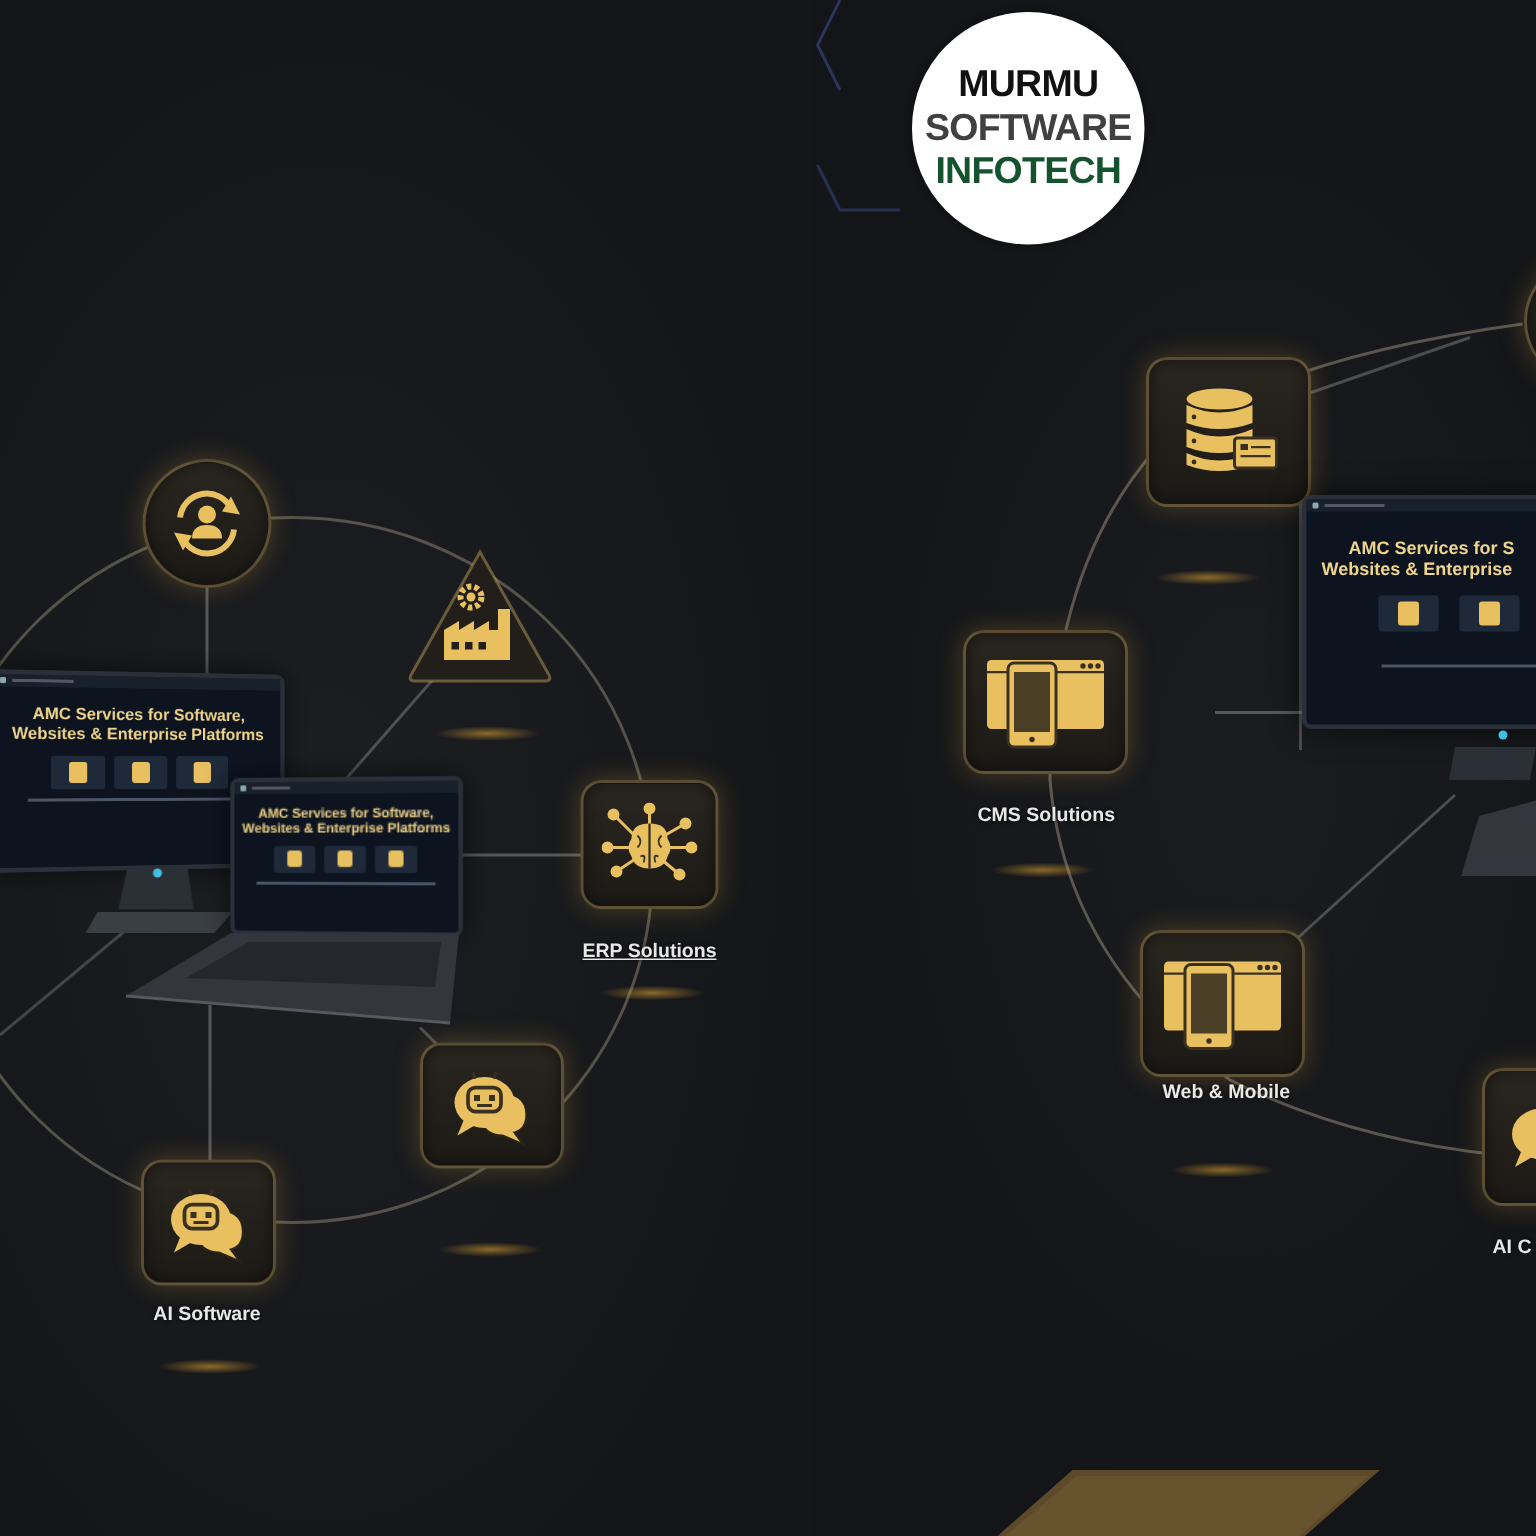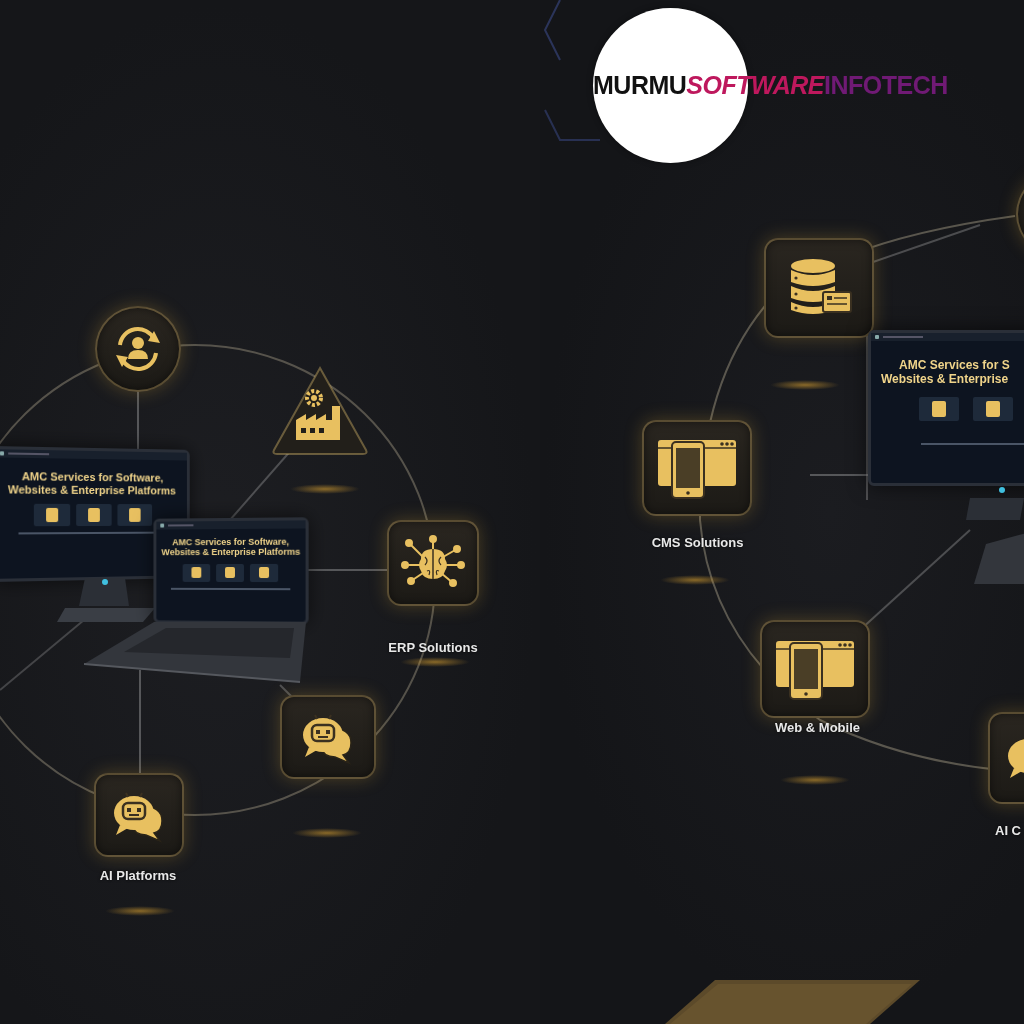--- a/index.html
+++ b/index.html
@@ -15,25 +15,25 @@
   .tri { position:absolute; }
   .monitor { position:absolute; background:#0d1420; border:3px solid #2a2f38; border-radius:6px; box-shadow:0 0 20px rgba(0,0,0,0.6); box-sizing:border-box; }
   .screen-title { color:#f0d48a; font-weight:bold; text-align:center; line-height:1.15; }
   .cards { display:flex; justify-content:center; gap:6px; }
   .card { background:#1e2a3a; border-radius:2px; display:flex; align-items:center; justify-content:center; }
   .card span { background:#e8c060; border-radius:2px; display:block; }
   .tabbar { height:8px; background:#18202c; display:flex; align-items:center; padding-left:4px; gap:4px; }
   .tabbar i { display:block; width:4px; height:4px; background:#8aa; border-radius:1px; }
   .tabbar b { display:block; width:40px; height:2px; background:#556; }
   .footline { height:2px; background:#4a5566; margin:6px auto 0; }
-  .logo { position:absolute; left:593px; top:8px; width:155px; height:155px; border-radius:50%; background:#ffffff; display:flex; flex-direction:row; align-items:center; justify-content:flex-start; box-shadow:0 0 6px rgba(0,0,0,0.4); }
+  .logo { position:absolute; left:608px; top:8px; width:155px; height:155px; border-radius:50%; background:#ffffff; display:flex; flex-direction:column; align-items:center; justify-content:center; box-shadow:0 0 6px rgba(0,0,0,0.4); }
   .logo div { font-weight:bold; font-size:25px; line-height:29px; letter-spacing:-0.5px; font-family:"Liberation Sans", sans-serif; }
   .logo .l1 { color:#111; }
-  .logo .l2 { color:#be185d;font-style:italic; }
-  .logo .l3 { color:#701a75; }
+  .logo .l2 { color:#404040; }
+  .logo .l3 { color:#14532d; }
   .base { position:absolute; }
 </style>
 </head>
 <body>
 
 <div class="panel left">
   <svg class="lines" width="540" height="1024">
 
     <ellipse cx="195" cy="580" rx="240" ry="235" fill="none" stroke="rgba(200,190,160,0.35)" stroke-width="2"></ellipse>
 
@@ -91,21 +91,21 @@
         <line x1="40" y1="38" x2="52" y2="48"></line>
           <circle cx="52" cy="48" r="3"></circle>
         <line x1="22" y1="38" x2="10" y2="46"></line>
           <circle cx="10" cy="46" r="3"></circle>
       </g>
       <path d="M32 14 Q20 14 20 24 Q16 30 20 36 Q22 44 32 44 Q42 44 44 36 Q48 30 44 24 Q44 14 32 14 Z" fill="#e8c060"></path>
       <line x1="32" y1="14" x2="32" y2="44" stroke="#3a3020" stroke-width="1.5"></line>
       <path d="M24 22 Q28 26 24 30 M40 22 Q36 26 40 30 M26 36 Q30 34 28 40 M38 36 Q34 34 36 40" stroke="#3a3020" stroke-width="1.2" fill="none"></path>
     </svg>
   </div>
-  <div class="label" style="left:370px;top:640px;width:126px;">ERP Solutions</div>
+  <div class="label" style="left:370px;top:626px;width:126px;text-decoration:underline;">ERP Solutions</div>
   <div class="glow" style="left:400px;top:657px;"></div>
 
   <div class="node" style="left:280px;top:695px;width:96px;height:84px;">
     <svg width="58" height="56" viewBox="0 0 58 56">
       <path d="M30 20 Q52 18 52 34 Q52 44 44 46 L50 54 L36 48 Q24 48 22 38 Z" fill="#e8c060" stroke="#2a2418" stroke-width="1.5"></path>
       <ellipse cx="24" cy="26" rx="20" ry="17" fill="#e8c060"></ellipse>
       <path d="M10 38 L6 48 L18 41 Z" fill="#e8c060"></path>
       <line x1="18" y1="10" x2="16" y2="6" stroke="#3a3020" stroke-width="2"></line>
       <line x1="30" y1="10" x2="32" y2="6" stroke="#3a3020" stroke-width="2"></line>
       <rect x="13" y="16" width="22" height="16" rx="5" fill="none" stroke="#3a3020" stroke-width="2.5"></rect>
@@ -122,21 +122,21 @@
       <ellipse cx="24" cy="26" rx="20" ry="17" fill="#e8c060"></ellipse>
       <path d="M10 38 L6 48 L18 41 Z" fill="#e8c060"></path>
       <line x1="18" y1="10" x2="16" y2="6" stroke="#3a3020" stroke-width="2"></line>
       <line x1="30" y1="10" x2="32" y2="6" stroke="#3a3020" stroke-width="2"></line>
       <rect x="13" y="16" width="22" height="16" rx="5" fill="none" stroke="#3a3020" stroke-width="2.5"></rect>
       <rect x="17" y="21" width="4" height="4" fill="#3a3020"></rect>
       <rect x="27" y="21" width="4" height="4" fill="#3a3020"></rect>
       <line x1="19" y1="28" x2="29" y2="28" stroke="#3a3020" stroke-width="2"></line>
     </svg>
   </div>
-  <div class="label" style="left:70px;top:868px;width:136px;">AI Platforms</div>
+  <div class="label" style="left:70px;top:868px;width:136px;">AI Software</div>
   <div class="glow" style="left:105px;top:906px;"></div>
 
   <div class="monitor" style="left:-6px;top:448px;width:200px;height:132px;transform:perspective(600px) rotateY(10deg);">
     <div class="tabbar">
         <i></i>
         <b></b>
       </div>
     <div class="screen-title" style="font-size:11px;margin-top:12px;">
       <div>AMC Services for Software,</div>
       <div>Websites &amp; Enterprise Platforms</div>

